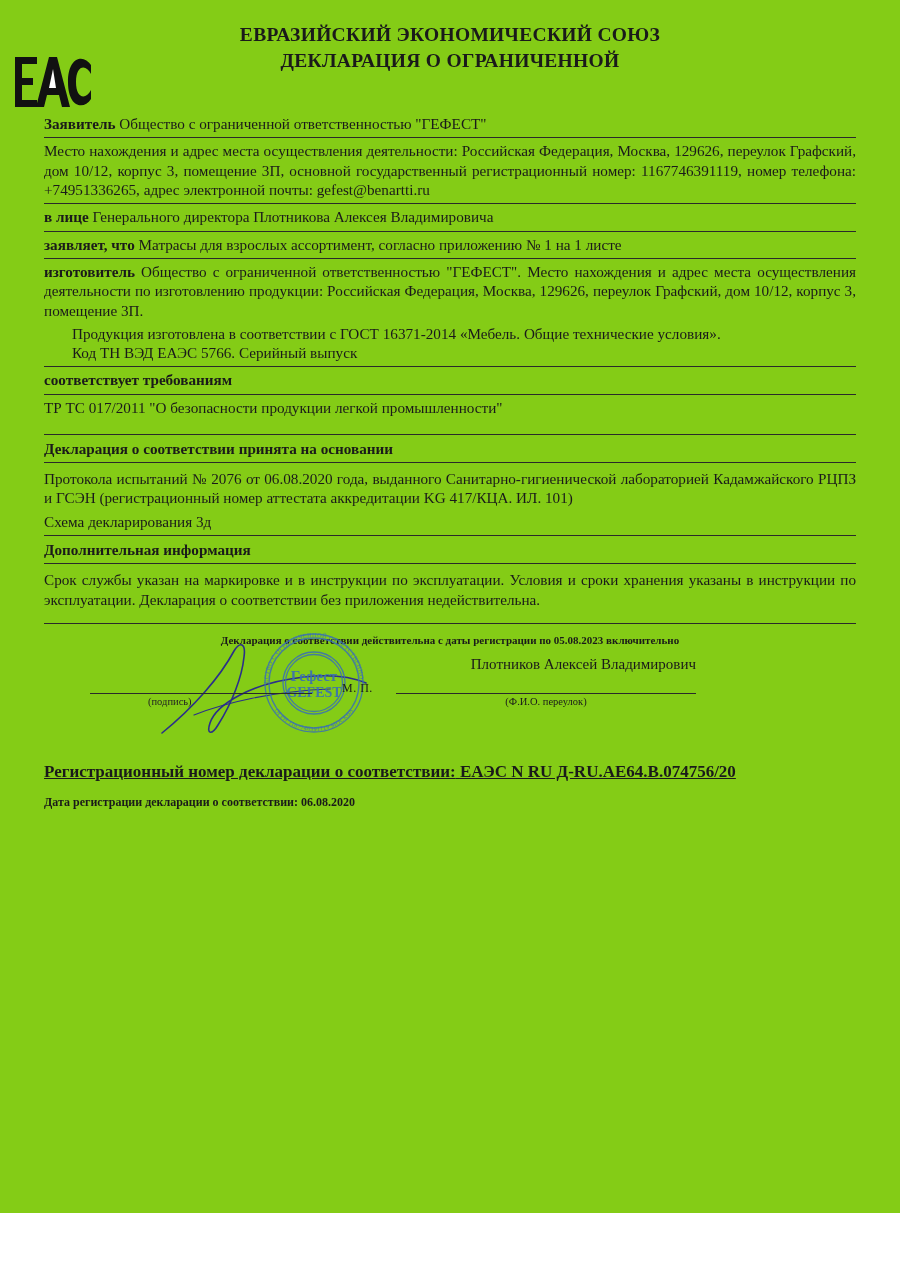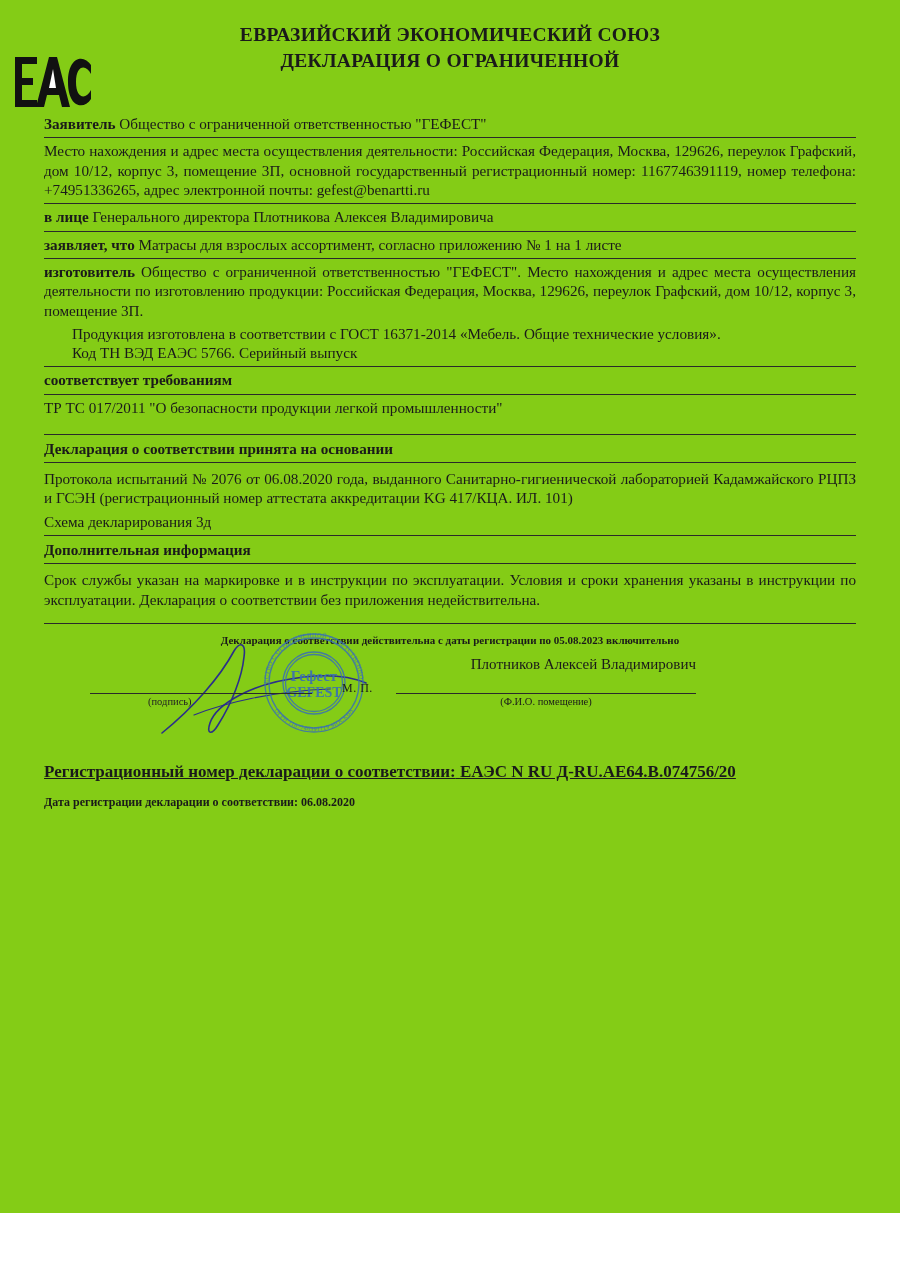--- a/index.html
+++ b/index.html
@@ -293,21 +293,21 @@
             <text x="80" y="50" font-size="15" font-weight="bold">Гефест</text>
             <text x="80" y="66" font-size="14" font-weight="bold">GEFEST</text>
           </g>
         </svg>
 
         <div class="sig-left-line"></div>
         <div class="sig-left-caption">(подпись)</div>
         <div class="sig-mp">М. П.</div>
         <div class="sig-name">Плотников Алексей Владимирович</div>
         <div class="sig-right-line"></div>
-        <div class="sig-right-caption">(Ф.И.О. помещение)</div>
+        <div class="sig-right-caption">(Ф.И.О. переулок)</div>
       </div>
 
       <div class="reg-num">
         <span>Регистрационный номер декларации о соответствии:</span>
         <span>ЕАЭС N RU Д-RU.АЕ64.В.074756/20</span>
       </div>
 
       <div class="reg-date">
         <span>Дата регистрации декларации о соответствии:</span>
         <span>06.08.2020</span>

